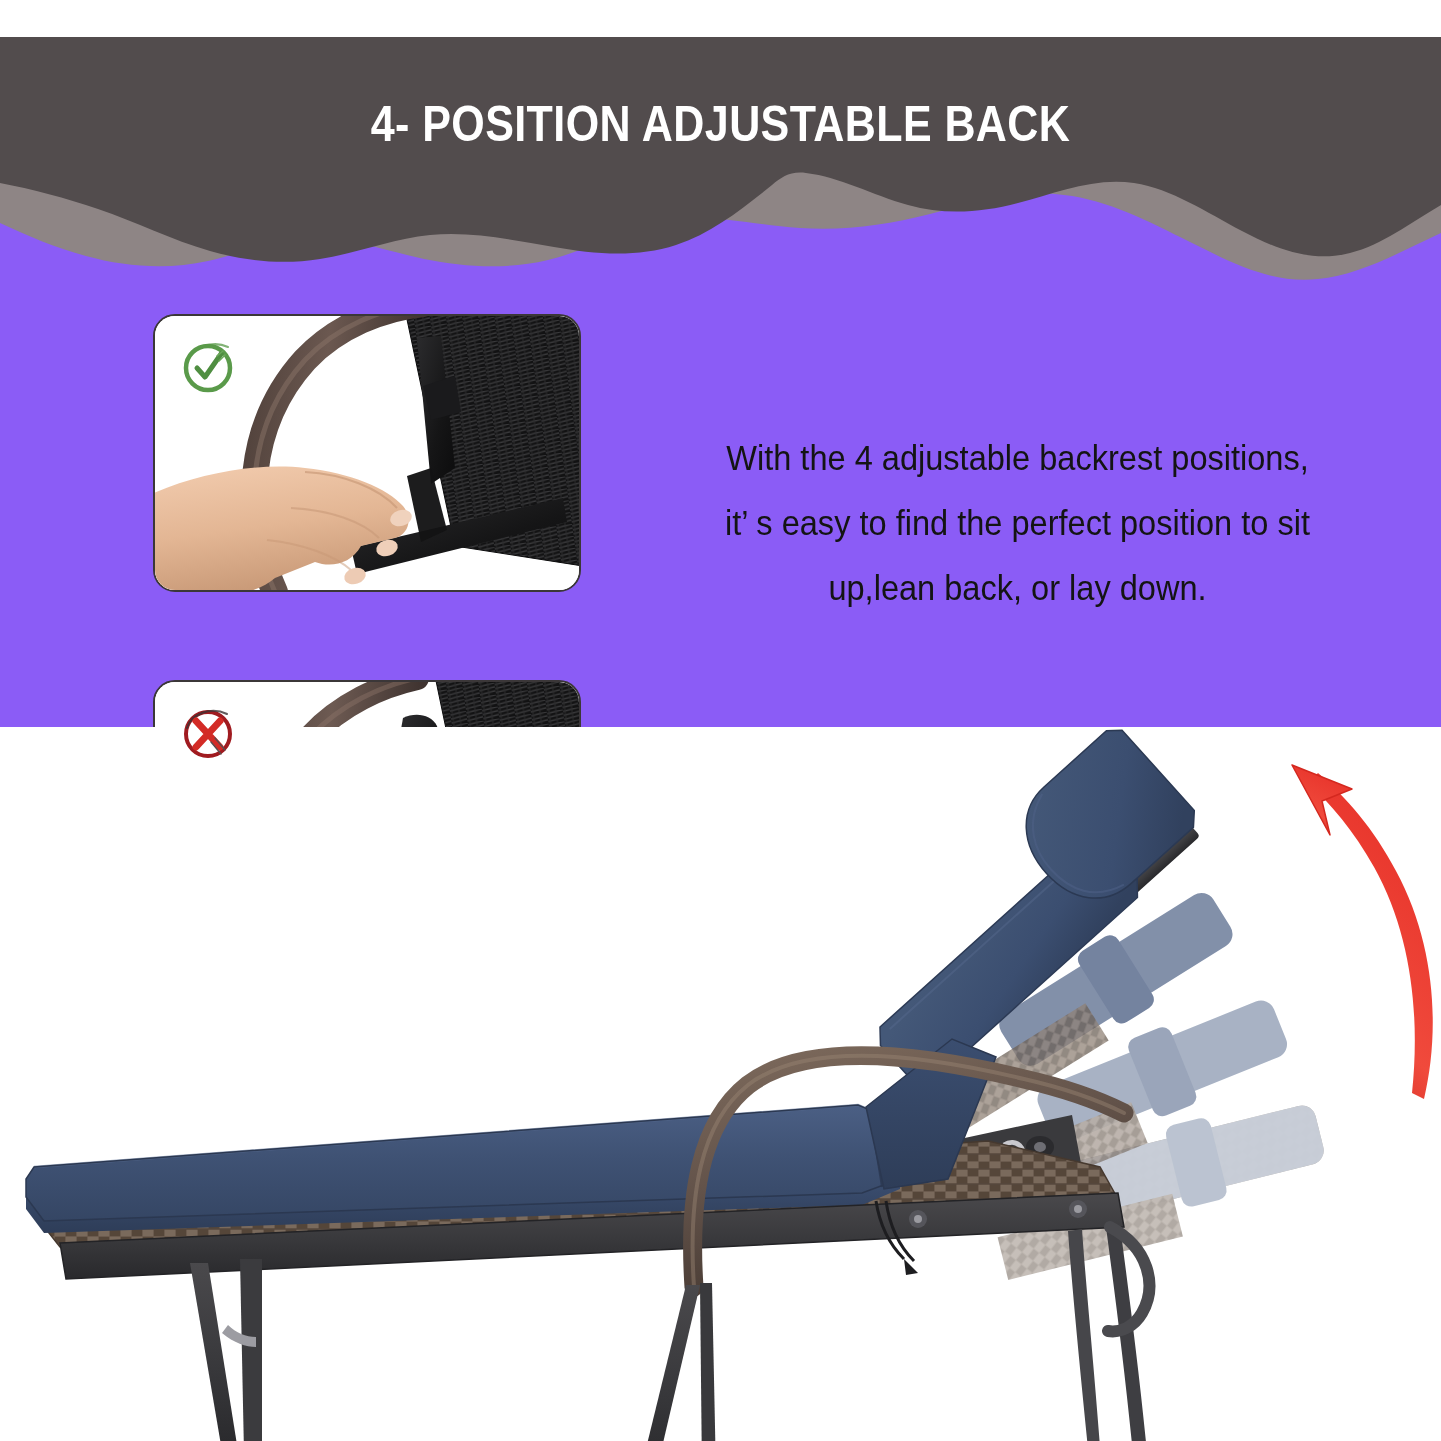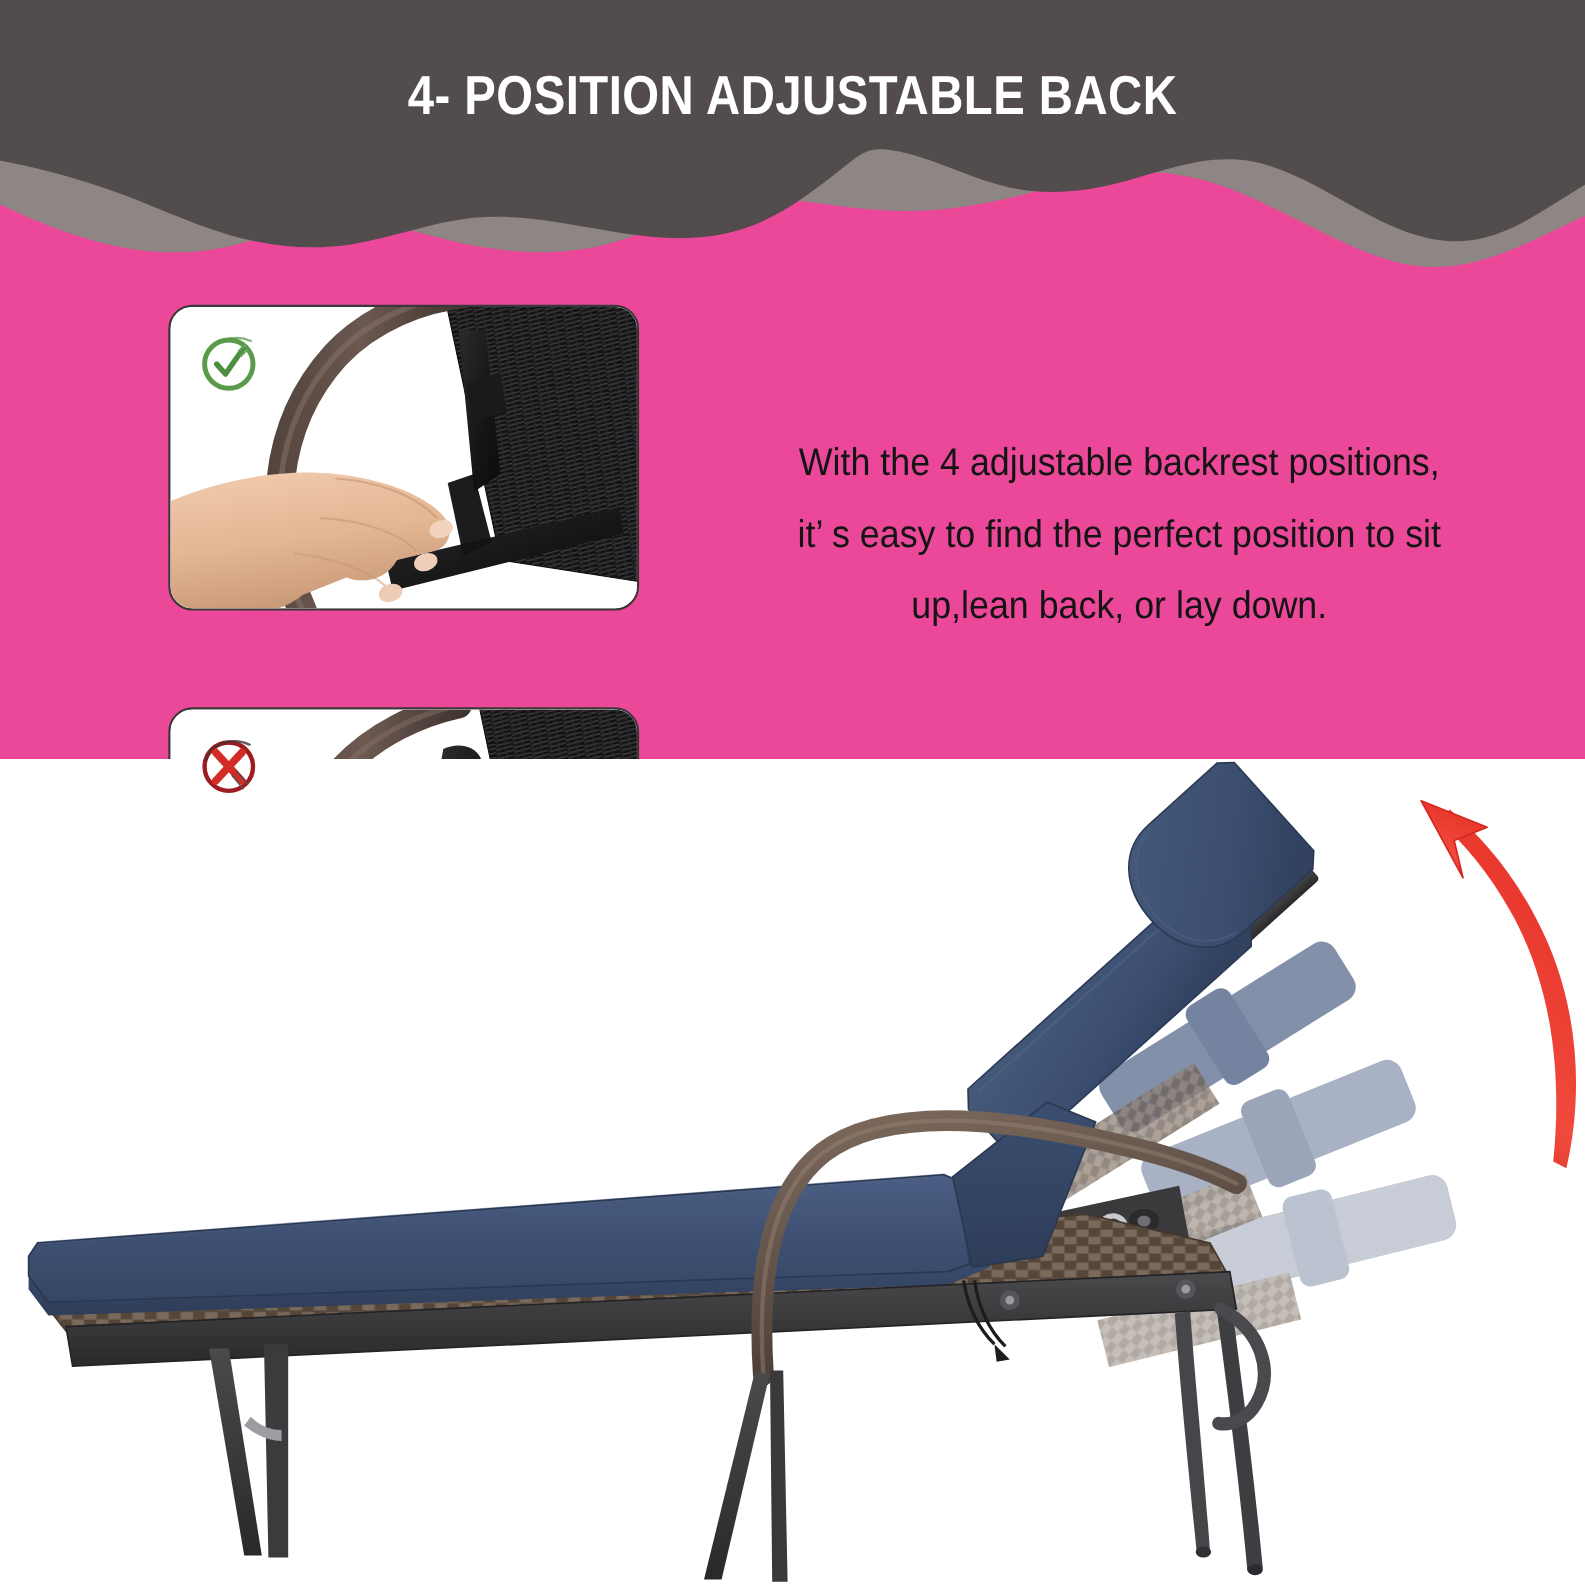--- a/index.html
+++ b/index.html
@@ -2,21 +2,21 @@
 <html><head>
 <meta charset="utf-8">
 <style>
   * { box-sizing: border-box; margin: 0; padding: 0; }
   html, body {
     width: 1441px; height: 1441px;
     background: #ffffff;
     font-family: "Liberation Sans", sans-serif;
     overflow: hidden;
   }
-  #page { position: relative; width: 1441px; height: 1334px; background: #ec4899; }
+  #page { position: relative; width: 1441px; height: 1334px; background: #8b5cf6; margin-top: 37px; }
 
   
   .banner { position: absolute; left: 0; top: 0; width: 1441px; height: 250px; }
   .banner svg { display: block; width: 1441px; height: 250px; }
   .banner-title {
     position: absolute; left: 0; top: 58px; width: 1441px;
     text-align: center;
     color: #ffffff;
     font-family: "Liberation Sans Narrow", "Liberation Sans", sans-serif;
     font-size: 50px;

